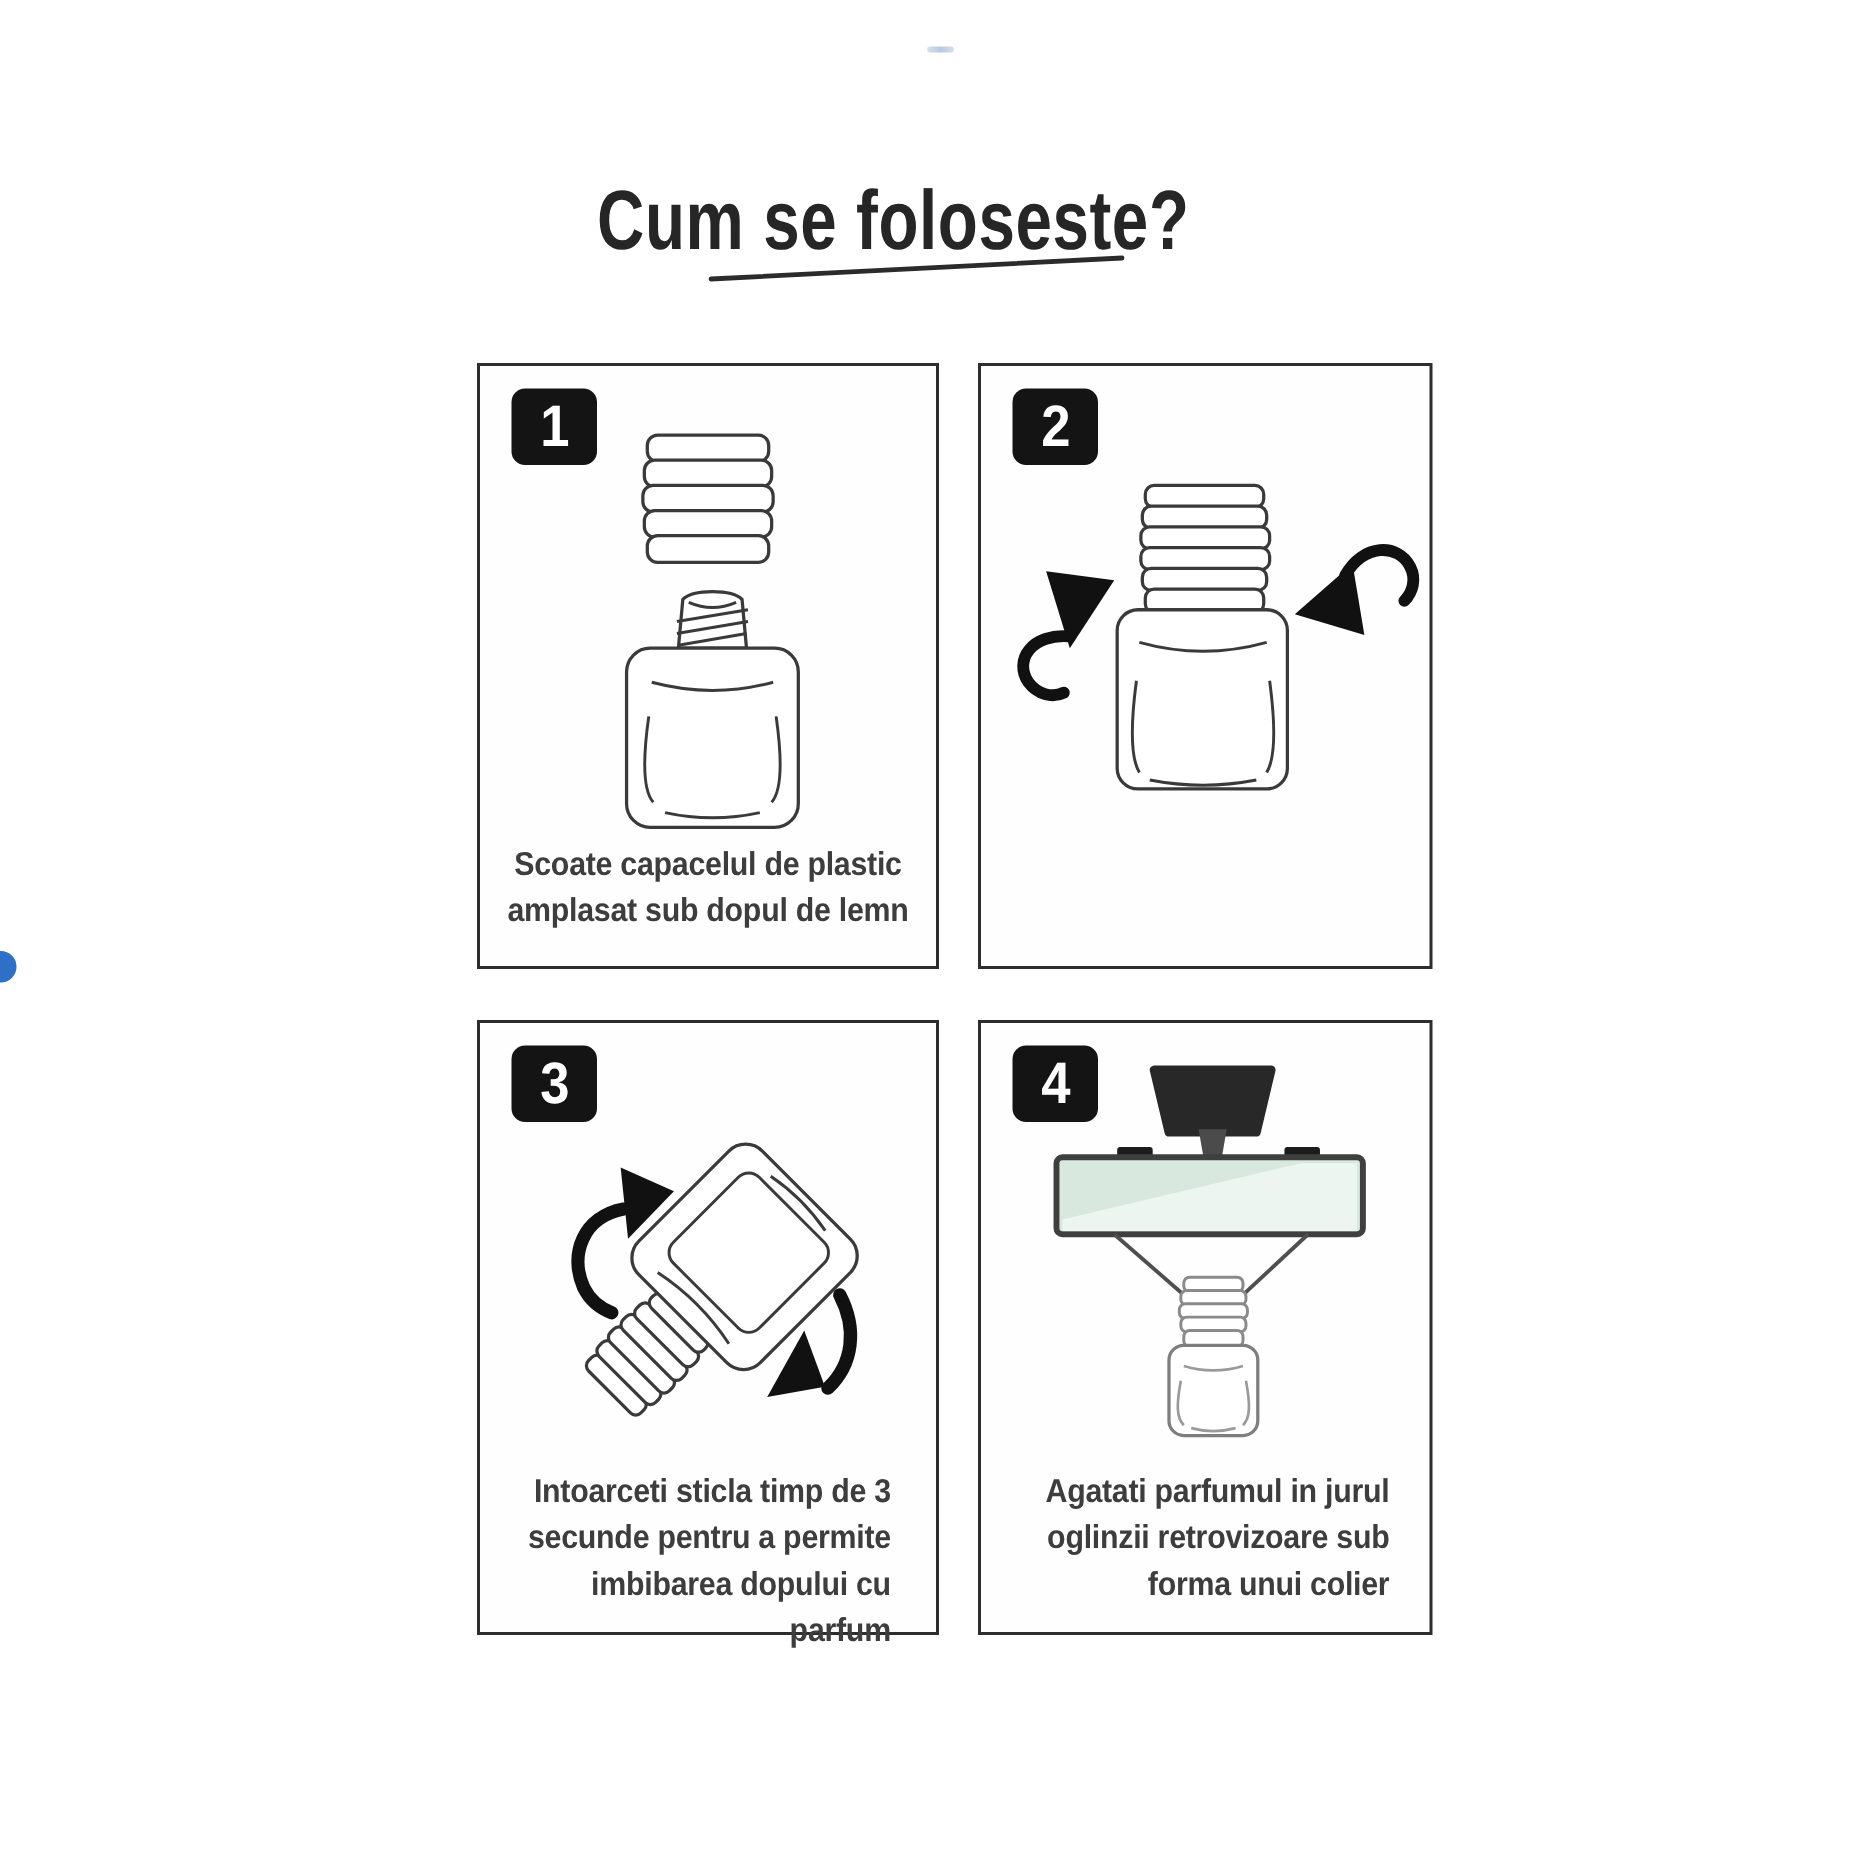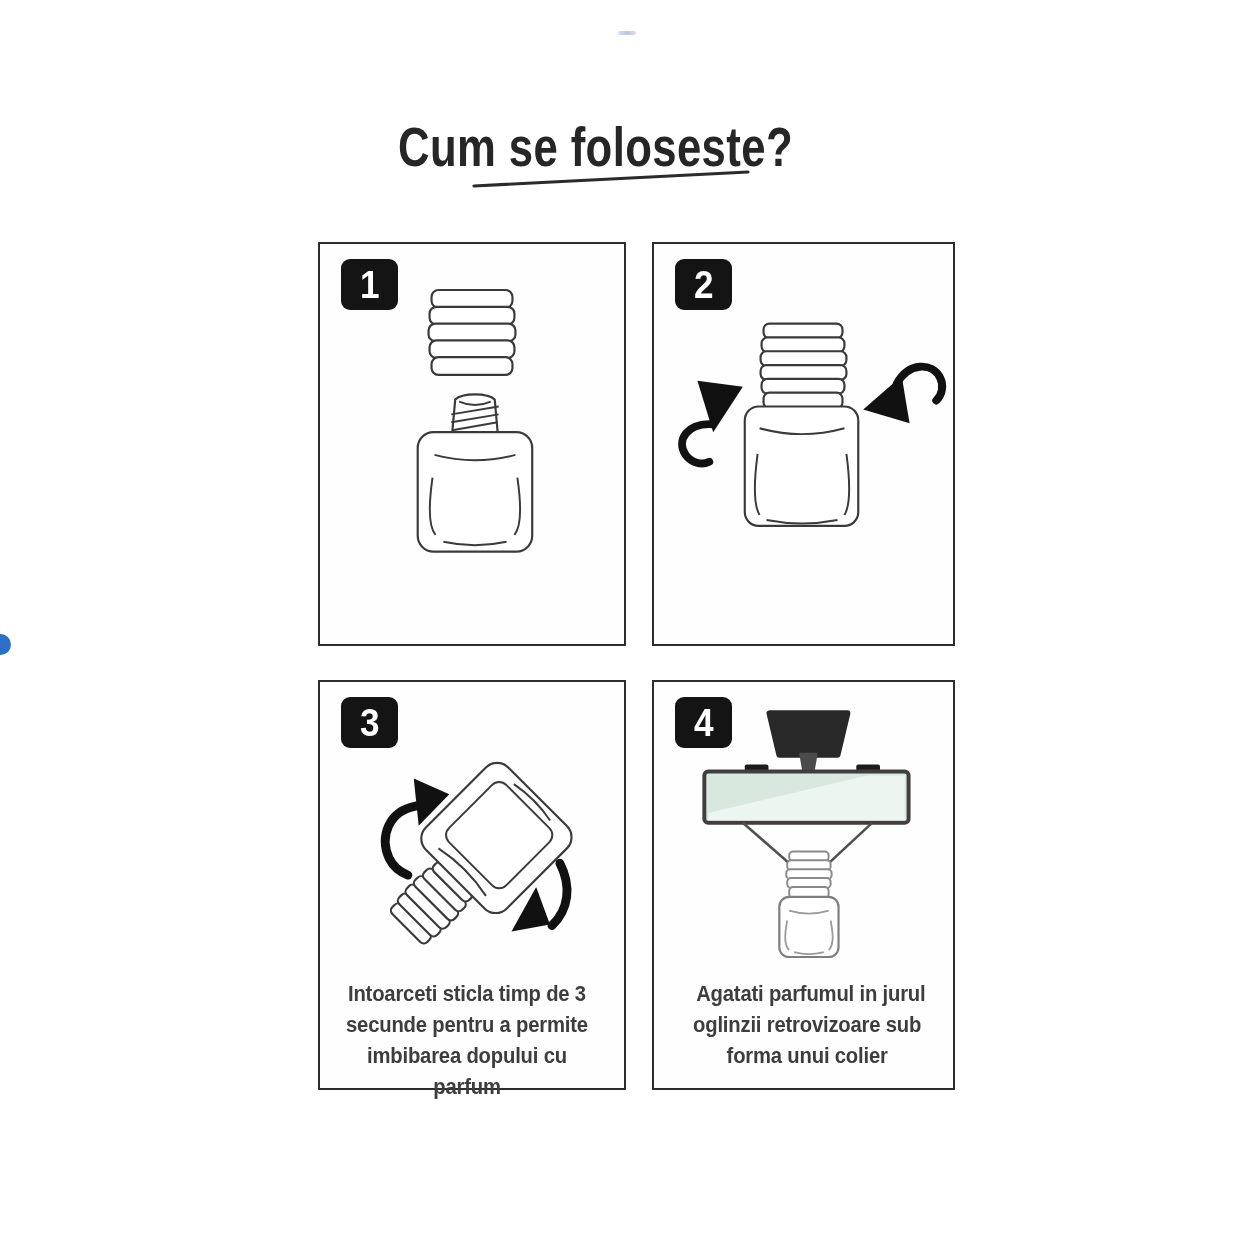--- a/index.html
+++ b/index.html
@@ -30,21 +30,21 @@
   }
   .badge span{font-size:39px;font-weight:700;transform:scaleX(0.9);}
   .caption{
     position:absolute;left:0;right:0;
     font-weight:700;color:#3d3d3d;font-size:22px;line-height:31px;
     letter-spacing:-0.2px;
   }
   .caption .cl{display:block;transform:scaleX(0.92);}
   .caption.center{text-align:center;}
   .caption.center .cl{transform-origin:50% 50%;}
-  .caption.left{text-align:center;}
+  .caption.left{text-align:right;}
   .caption.left .cl{transform-origin:0 50%;}
   #panel-1 .caption,#panel-2 .caption{top:316px;}
   #panel-3 .caption{top:296px;padding-left:20px;padding-right:8px;}
   #panel-4 .caption{top:296px;padding-left:34px;padding-right:6px;}
   #panel-4 .caption .cl:first-child{padding-left:8px;}
   #carousel-dot{
     position:absolute;left:-10px;top:634px;width:21px;height:21px;
     border-radius:50%;background:#2e6fc8;
   }
   #artifact-smudge{
@@ -87,20 +87,24 @@
     <g>
       <rect class="line" x="99" y="190" width="116" height="121" rx="16" stroke-width="2.6"></rect>
       <path class="thin" d="M116,213 Q157,224 198,213"></path>
       <path class="thin" d="M114,236 C110,264 110,286 117,294"></path>
       <path class="thin" d="M200,236 C204,264 204,286 197,294"></path>
       <path class="thin" d="M125,301 Q157,308 189,301"></path>
     </g>
   </svg>
   <div class="badge">
     <span>1</span>
+  </div>
+  <div class="caption center">
+    <span class="cl">Scoate capacelul de plastic</span>
+    <span class="cl">amplasat sub dopul de lemn</span>
   </div>
 </div>
 
 <div class="panel" id="panel-2">
   <svg class="illu" viewBox="0 0 303 404">
     <g>
       <rect class="line" x="111" y="80" width="80" height="15" rx="6"></rect>
       <rect class="line" x="109" y="94" width="84" height="15" rx="6"></rect>
       <rect class="line" x="108" y="108" width="87" height="15" rx="6"></rect>
       <rect class="line" x="108" y="122" width="87" height="15" rx="6"></rect>

